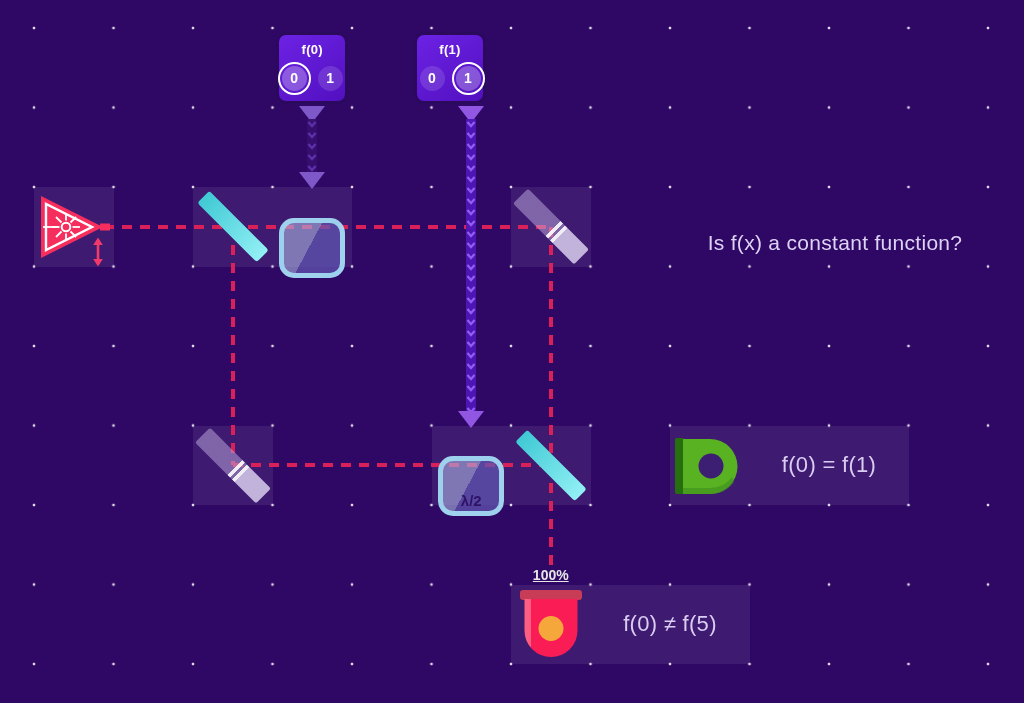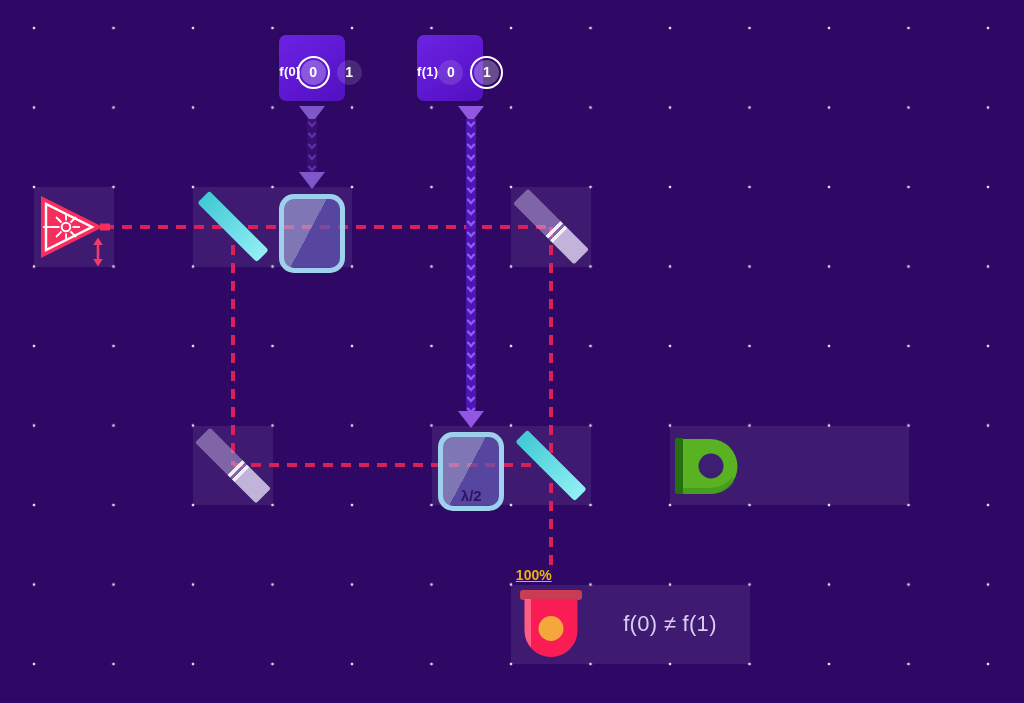--- a/index.html
+++ b/index.html
@@ -15,44 +15,44 @@
           background:repeating-linear-gradient(180deg,#d92058 0 10px,transparent 10px 18px);}
   .comp{position:absolute;z-index:6;}
   .bar{position:absolute;z-index:6;border-radius:3px;}
   .splitter{width:84px;height:17px;transform:rotate(45deg);
             background:linear-gradient(90deg,#3fc9d4,#93f0f5);}
   .mirror{width:86px;height:21px;transform:rotate(45deg);border-radius:2px;
           background:linear-gradient(90deg,
             rgba(193,174,224,.5) 0 53%, rgba(255,255,255,.92) 53% 57%,
             rgba(193,174,224,.5) 57% 61%, rgba(255,255,255,.92) 61% 65%,
             rgba(230,222,248,.78) 65% 100%);}
-  .glass{position:absolute;width:66px;height:79px;box-sizing:border-box;border-radius:15px;
+  .glass{position:absolute;width:66px;height:60px;box-sizing:border-box;border-radius:15px;
          border:5px solid rgba(162,216,240,.95);z-index:6;
-         background:linear-gradient(118deg,rgba(172,182,226,.6) 0 46%,rgba(97,87,178,.72) 46%);}
+         background:linear-gradient(118deg,rgba(172,182,226,.6) 0 46%,rgba(97,87,178,.72) 46%);margin-top:24px;}
   .wp-label{position:absolute;left:0;right:0;bottom:2px;text-align:center;
             color:#2e1266;font-weight:bold;font-size:15px;}
   .fbox{position:absolute;width:72px;height:72px;box-sizing:border-box;border-radius:10px;
         background:linear-gradient(145deg,#6c22e4,#5210c0);border:3px solid #2b0a5e;
-        display:flex;flex-direction:row;align-items:center;z-index:6;text-align:center;}
+        display:flex;flex-direction:column;align-items:center;z-index:6;text-align:center;}
   .fbox .t{color:#fff;font-weight:bold;font-size:13px;margin-top:7px;letter-spacing:.3px;}
   .opts{display:flex;gap:11px;margin-top:9px;}
   .opt{width:25px;height:25px;border-radius:50%;display:flex;align-items:center;justify-content:center;
        color:#fff;font-weight:bold;font-size:14px;background:rgba(255,255,255,.13);}
   .opt.selected{background:rgba(255,255,255,.28);outline:2.5px solid #fff;outline-offset:2.5px;}
   .arrowhead{position:absolute;width:0;height:0;z-index:5;
              border-left:13px solid transparent;border-right:13px solid transparent;
              border-top:17px solid #8a5ed8;}
   .wire{position:absolute;z-index:5;}
   .caption{position:absolute;left:645px;top:231px;width:380px;text-align:center;z-index:7;
            color:#ddd3f4;font-size:21px;letter-spacing:.3px;}
   .caption .l2{margin-top:17px;}
   .det-label{position:absolute;display:flex;align-items:center;justify-content:center;
              color:#d9cdf2;font-size:22px;z-index:7;letter-spacing:.3px;}
-  .prob{position:absolute;left:494px;top:567px;width:79.5px;text-align:center;z-index:7;
-        color:#eab308;font-weight:bold;font-size:14px;text-decoration:underline;}
+  .prob{position:absolute;left:511px;top:567px;width:79.5px;text-align:center;z-index:7;
+        color:#e5e5e5;font-weight:bold;font-size:14px;text-decoration:underline;}
   .red-det{position:absolute;left:511px;top:584.5px;width:79.5px;height:79.5px;z-index:6;}
   .red-cap{position:absolute;left:50%;transform:translateX(-50%);top:5px;width:62px;height:10px;
            background:#c93c55;border-radius:3px;}
   .red-body{position:absolute;left:50%;transform:translateX(-50%);top:14px;width:53px;height:58px;
             background:linear-gradient(90deg,#ff5d82 0 12%,#fa1c55 12%);
             border-radius:0 0 27px 27px;}
   .red-lens{position:absolute;left:50%;top:31px;transform:translateX(-50%);width:25px;height:25px;
             border-radius:50%;background:#f5a73c;}
 </style>
 </head>
@@ -153,25 +153,27 @@
   </div>
 
   <div class="bar splitter" style="left:508.75px;top:456.75px;"></div>
 
   <svg class="comp" style="left:670px;top:425.5px;" width="80" height="80" viewBox="0 0 80 80">
     <rect x="5" y="12" width="9" height="56" rx="2" fill="#256f0e"></rect>
     <path d="M13,13 H40 A27.5,27.5 0 0 1 40,68 H13 Z" fill="#58b222"></path>
     <path d="M13,62 H40 A27.5,27.5 0 0 0 62,51 L64,56 A27.5,27.5 0 0 1 40,68 H13 Z" fill="#3d8c1e" opacity="0.55"></path>
     <circle cx="41" cy="40" r="12.5" fill="#3c1e73"></circle>
   </svg>
+  <div class="det-label" style="left:749.5px;top:425.5px;width:159px;height:79.5px;">f(0) = f(1)</div>
 
   <div class="prob">100%</div>
   <div class="red-det">
     <div class="red-cap"></div>
     <div class="red-body"></div>
     <div class="red-lens"></div>
   </div>
-  <div class="det-label" style="left:590.5px;top:584.5px;width:159px;height:79.5px;">f(0) ≠ f(1)</div>
+  <div class="det-label" style="left:590.5px;top:584.5px;width:159px;height:79.5px;">f(0) ≠ f(5)</div>
 
   <div class="caption">
+    <div class="l1">Is f(x) a constant function?</div>
   </div>
 
 </div>
 
 </body></html>

